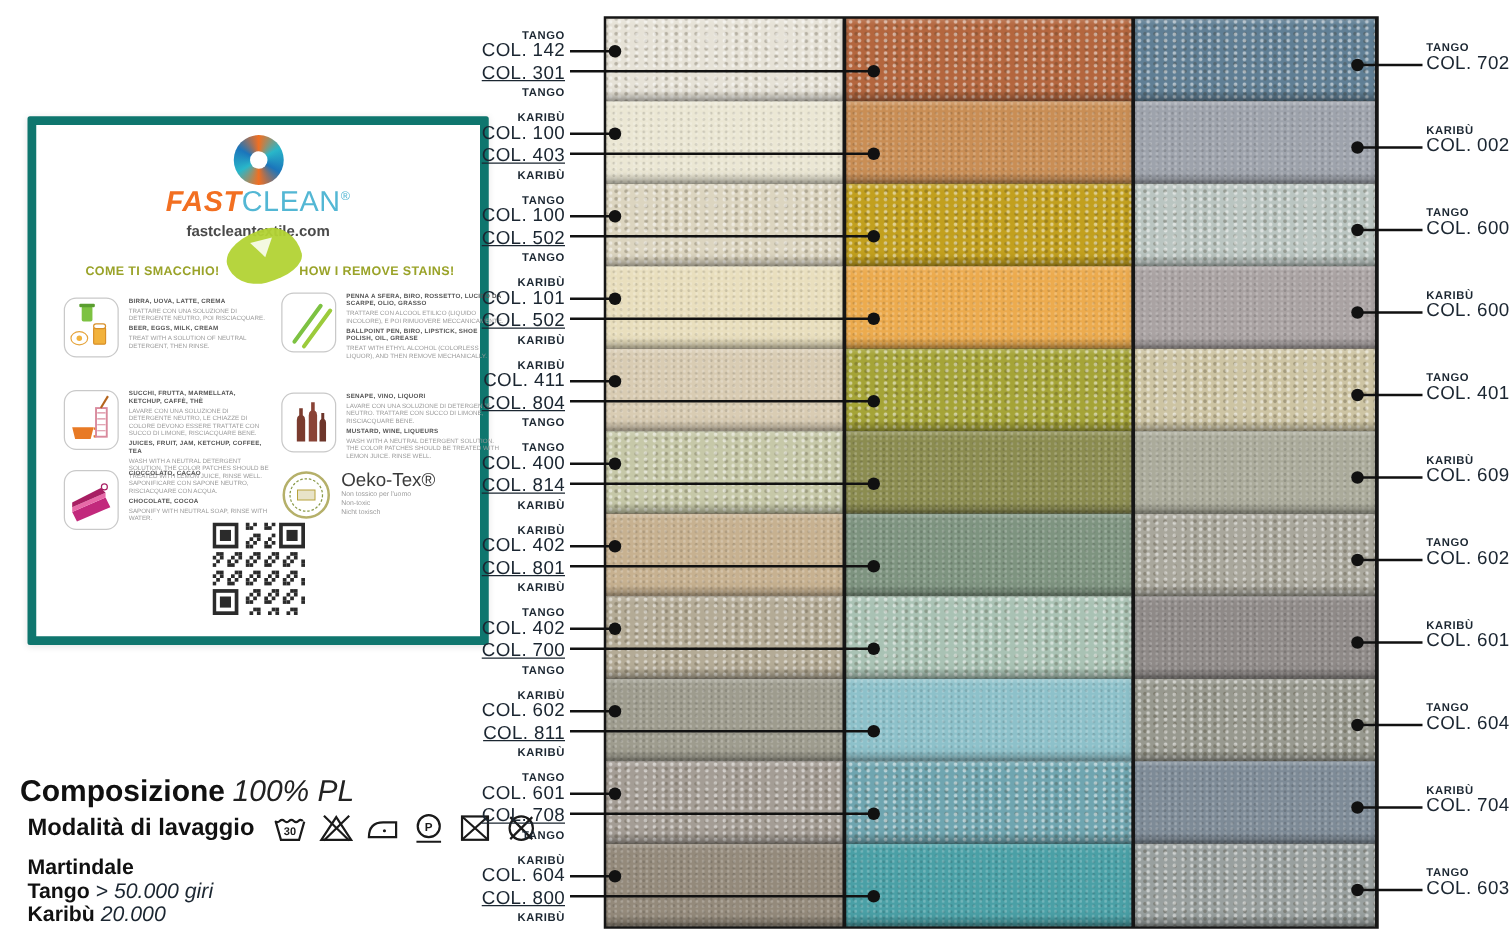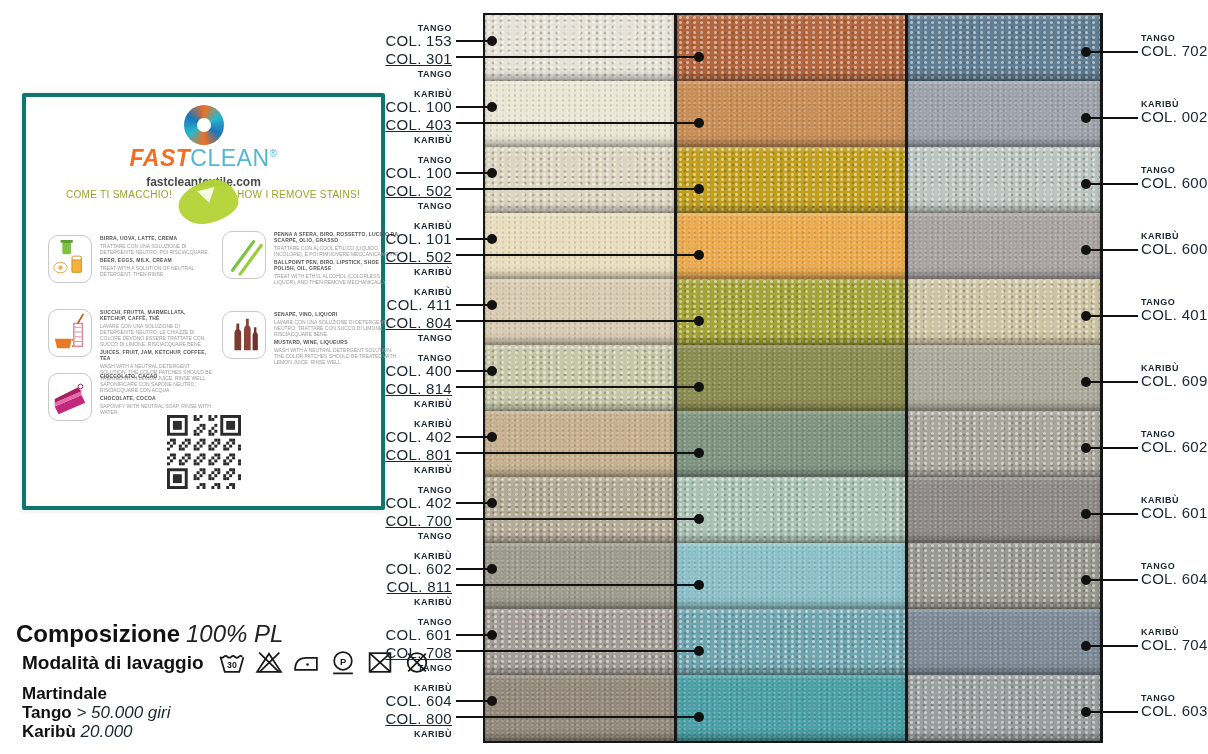--- a/index.html
+++ b/index.html
@@ -6,34 +6,34 @@
   .page{position:relative;width:1208px;height:754px;background:#fff;overflow:hidden;
         font-family:"Liberation Sans",sans-serif;color:#1b2631;}
 
   
   .title{position:absolute;left:24px;top:16px;font-size:29px;letter-spacing:.5px;white-space:nowrap;}
   .title .t-main{font-weight:800;color:#0d0d0d;}
   .title .t-cat{font-weight:400;color:#96a0a7;margin-left:8px;}
 
   
   .card{position:absolute;left:22px;top:93px;width:355px;height:409px;background:#fff;
-        border:4px solid #0f766e;box-shadow:0 1px 6px rgba(0,0,0,.10);border-radius:2px;}
+        border:7px solid #0f766e;box-shadow:0 1px 6px rgba(0,0,0,.10);border-radius:2px;}
   .swirl{position:absolute;left:158px;top:8px;width:40px;height:40px;border-radius:50%;
          background:conic-gradient(#f26f21,#29b7c9,#1b75bb,#f26f21,#29b7c9,#1b75bb,#f26f21);}
   .swirl::after{content:"";position:absolute;left:13px;top:13px;width:14px;height:14px;border-radius:50%;background:#fff;}
   .fc-brand{position:absolute;left:0;top:48px;width:100%;text-align:center;font-size:23px;letter-spacing:.5px;}
   .fc-brand .fast{color:#f26f21;font-weight:800;font-style:italic;}
   .fc-brand .clean{color:#53b7d4;font-weight:300;}
   .fc-brand .reg{color:#53b7d4;font-size:10px;vertical-align:super;}
   .fc-site{position:absolute;left:0;top:78px;width:100%;text-align:center;font-size:12px;font-weight:700;color:#4a4a4a;}
   .splash{position:absolute;left:152px;top:84px;width:60px;height:42px;background:#b3d334;
           border-radius:62% 38% 55% 45%/48% 62% 38% 52%;transform:rotate(-14deg);opacity:.95;}
   .splash::after{content:"";position:absolute;left:22px;top:8px;width:0;height:0;
           border-left:9px solid transparent;border-right:9px solid transparent;border-top:14px solid rgba(255,255,255,.85);}
-  .hd{position:absolute;top:92px;font-size:10px;font-weight:400;color:#9aa329;letter-spacing:.3px;}
+  .hd{position:absolute;top:112px;font-size:10px;font-weight:700;color:#9aa329;letter-spacing:.3px;}
   .hd-it{left:28px;width:130px;text-align:center;}
   .hd-en{left:200px;width:145px;text-align:center;}
   .stain-item{position:absolute;display:flex;gap:8px;}
   .stain-icon{flex:0 0 auto;width:44px;height:48px;border:1.5px solid #c9c9c9;border-radius:10px;background:#fff;box-sizing:border-box;}
   .stain-icon svg{width:100%;height:100%;}
   .stain-text{font-size:5px;line-height:6px;color:#9a9a9a;}
   .stain-text .st-title{font-weight:700;color:#555;letter-spacing:.2px;}
   .stain-text div{margin-bottom:2px;}
   .oeko{position:absolute;left:196px;top:276px;display:flex;gap:8px;align-items:flex-start;}
   .oeko-badge{width:40px;height:40px;}
@@ -155,20 +155,33 @@
               <circle cx="33" cy="13" r="2.5" fill="#fff" stroke="#a81f63"></circle>
             </svg></div>
           <div class="stain-text" style="width: 112px;">
             <div class="st-title">CIOCCOLATO, CACAO</div>
             <div class="st-desc">SAPONIFICARE CON SAPONE NEUTRO, RISCIACQUARE CON ACQUA.</div>
             <div class="st-title">CHOCOLATE, COCOA</div>
             <div class="st-desc">SAPONIFY WITH NEUTRAL SOAP, RINSE WITH WATER.</div>
           </div>
         </div>
       </div>
+    <div class="oeko">
+      <svg class="oeko-badge" viewBox="0 0 40 40">
+        <circle cx="20" cy="20" r="18" fill="#fff" stroke="#b5b06a" stroke-width="2"></circle>
+        <circle cx="20" cy="20" r="13" fill="none" stroke="#8a9a4a" stroke-width="1" stroke-dasharray="2 1.5"></circle>
+        <rect x="13" y="16" width="14" height="8" fill="#e8e3c8" stroke="#b8a23c" stroke-width="0.8"></rect>
+      </svg>
+      <div>
+        <div class="oeko-title">Oeko-Tex®</div>
+        <div class="oeko-sub">Non tossico per l'uomo</div>
+        <div class="oeko-sub">Non-toxic</div>
+        <div class="oeko-sub">Nicht toxisch</div>
+      </div>
+    </div>
     <svg class="qr" id="qr" viewBox="0 0 25 25">
         <rect x="0" y="0" width="7" height="7" fill="#2b2b2b"></rect>
         <rect x="1" y="1" width="5" height="5" fill="#fff"></rect>
         <rect x="2" y="2" width="3" height="3" fill="#2b2b2b"></rect>
         <rect x="18" y="0" width="7" height="7" fill="#2b2b2b"></rect>
         <rect x="19" y="1" width="5" height="5" fill="#fff"></rect>
         <rect x="20" y="2" width="3" height="3" fill="#2b2b2b"></rect>
         <rect x="0" y="18" width="7" height="7" fill="#2b2b2b"></rect>
         <rect x="1" y="19" width="5" height="5" fill="#fff"></rect>
         <rect x="2" y="20" width="3" height="3" fill="#2b2b2b"></rect>
@@ -355,21 +368,21 @@
     <div class="row"><span class="spec-bold">Karibù</span> <i>20.000</i></div>
   </div>
 
   <div class="backing"></div>
   <div id="swatch-area">
       <div class="swatch tex-woven" style="left: 485px; top: 15px; width: 189px; background-color: rgb(230, 226, 215);"></div>
       <div class="swatch tex-woven" style="left: 677px; top: 15px; width: 228px; background-color: rgb(180, 102, 62);"></div>
       <div class="swatch tex-woven" style="left: 908px; top: 15px; width: 192px; background-color: rgb(96, 127, 149);"></div>
       <div class="left-label" style="top: 15px;">
         <div class="sw-brand b1">TANGO</div>
-        <div class="sw-code c1">COL. 153</div>
+        <div class="sw-code c1">COL. 142</div>
         <div class="sw-code c2">COL. 301</div>
         <div class="sw-brand b2">TANGO</div>
       </div>
       <div class="callout-line" style="left: 456px; top: 40px; width: 36px;"></div>
       <div class="callout-dot" style="left: 487px; top: 36px;"></div>
       <div class="callout-line" style="left: 456px; top: 56px; width: 242px;"></div>
       <div class="callout-dot" style="left: 694px; top: 52px;"></div>
       <div class="callout-line" style="left: 1090px; top: 51px; width: 48px;"></div>
       <div class="callout-dot" style="left: 1081px; top: 47px;"></div>
       <div class="right-label" style="top: 15px;">

